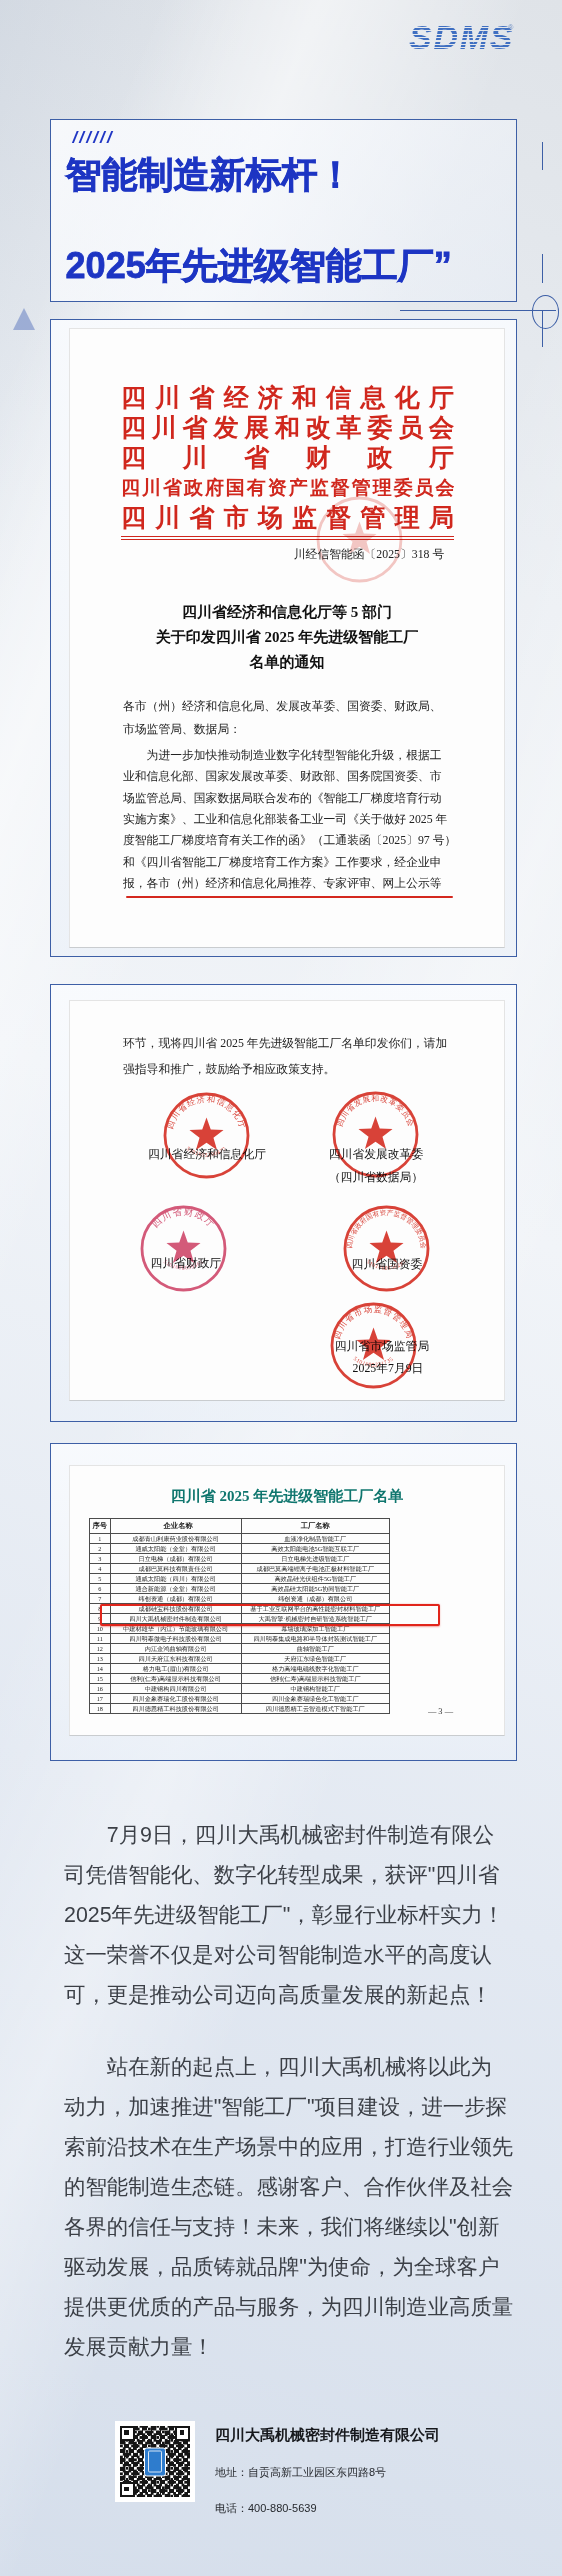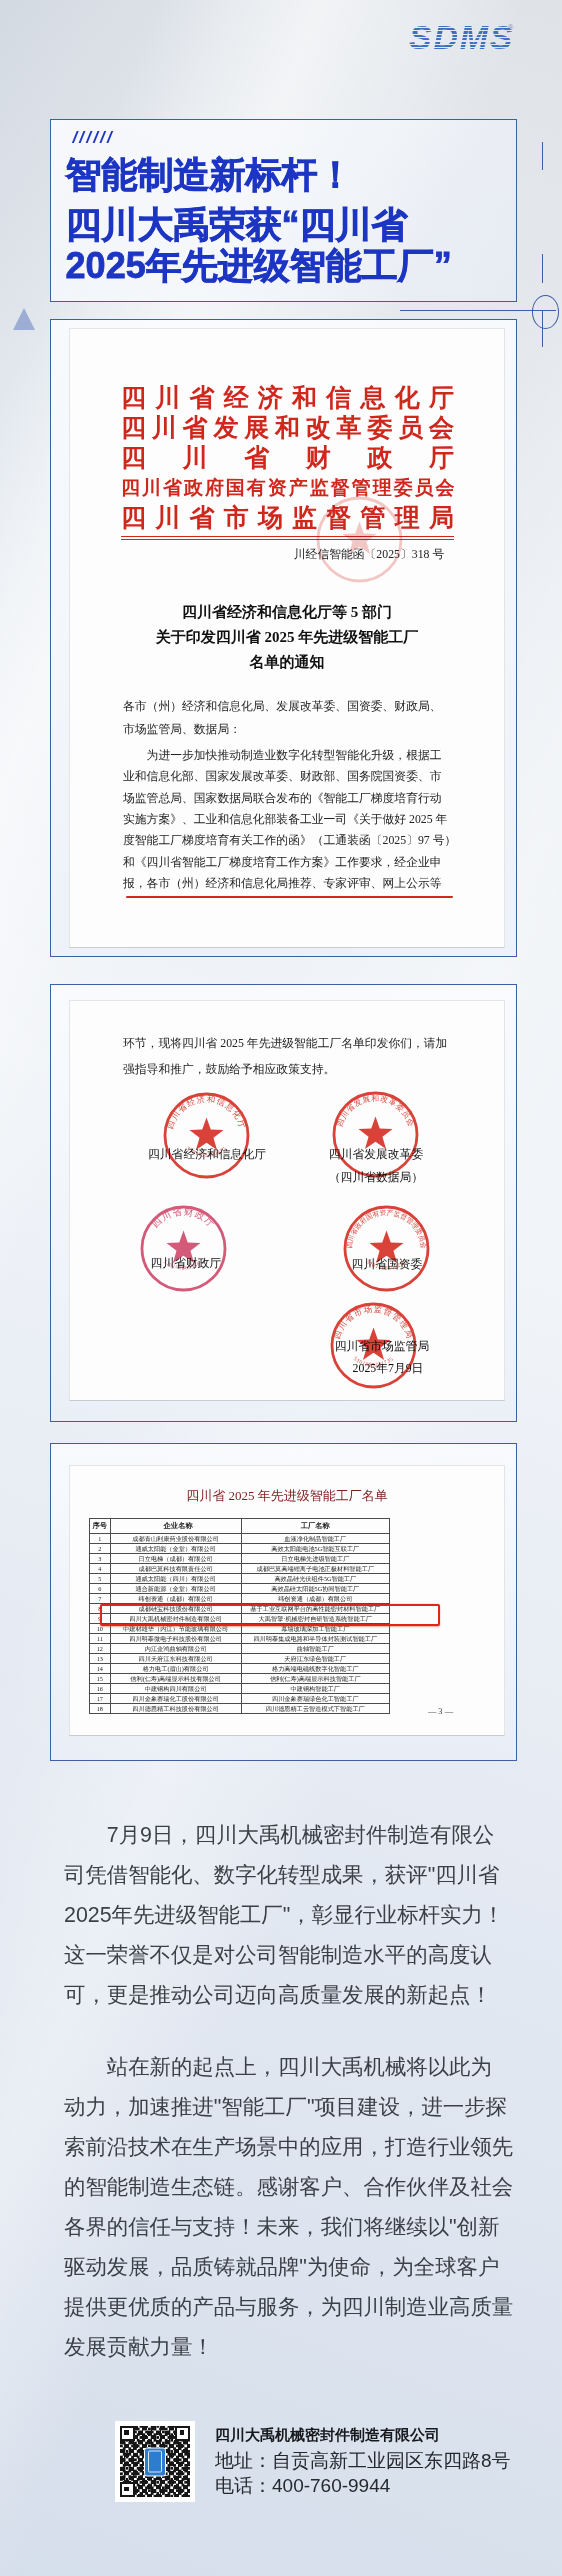--- a/index.html
+++ b/index.html
@@ -90,21 +90,21 @@
   .stamp-star { fill:#d5281c; }
   .stamp-arc  { font-size:15px; fill:#d5281c; letter-spacing:2px; text-anchor:middle; font-family:"Liberation Serif",serif; }
   .stamp-code { font-size:10px; fill:#d5281c; letter-spacing:1px; text-anchor:middle; }
   .st2 .stamp-arc { font-size:14px; letter-spacing:1px; }
   .st4 .stamp-arc { font-size:12px; letter-spacing:0; }
   .st3 .stamp-ring { stroke:#d04468; } .st3 .stamp-star { fill:#d04468; }
   .st3 .stamp-arc { fill:#d04468; font-size:17px; } .st3 .stamp-code { fill:#d04468; }
   .ghost { left:239px; top:160px; opacity:.26; }
 
   
-  .doc3-title { position:absolute; left:0; top:21.4px; width:100%; text-align:center; font-weight:normal; font-size:13px; color:#7f1d1d; }
+  .doc3-title { position:absolute; left:0; top:21.4px; width:100%; text-align:center; font-weight:bold; font-size:15px; color:#0f766e; }
   .factory-table { position:absolute; left:19px; top:52px; width:301px; border-collapse:collapse; font-size:6.2px; color:#222; }
   .factory-table th { height:12.4px; font-size:7.3px; font-weight:bold; border:0.6px solid #4c4c4c; }
   .factory-table td { height:9px; line-height:7.3px; text-align:center; border:0.6px solid #4c4c4c; padding:0 1.1px; }
   .col-idx { width:21px; } .col-company { width:160px;padding-left:6px; } .col-factory { width:188px; }
   .highlight-box { position:absolute; left:30px; top:138px; width:336px; height:18px; border:2.2px solid #e1251b; border-radius:1.7px; box-shadow:0 0.6px 1.7px rgba(225,37,27,.4); }
   .page-no { position:absolute; right:51px; top:241px; font-size:8.4px; color:#333; }
 
   
   .para { position:absolute; left:64px; width:450px; color:#3b3f46; font-size:21.4px; }
   .para1 { top:1791px; } .para2 { top:2023px; }
@@ -120,34 +120,33 @@
       repeating-conic-gradient(#151515 0% 25%, rgba(0,0,0,0) 0% 50%) 2.8px 1.7px/5.6px 5.6px,
       #fff;
   }
   .qr-finder { position:absolute; width:14.6px; height:14.6px; border:2.8px solid #151515; background:#fff; box-sizing:border-box; }
   .qf-tl { left:0; top:0; } .qf-tr { right:0; top:0; } .qf-bl { left:0; bottom:0; }
   .qr-finder::after { content:""; position:absolute; left:2.2px; top:2.2px; width:4.5px; height:4.5px; background:#151515; }
   .qr-logo { position:absolute; left:50%; top:50%; transform:translate(-50%,-50%); width:20px; height:27px; background:#2e7ccd; border:1.7px solid #fff; border-radius:2.8px; }
   .qr-logo::after { content:""; position:absolute; inset:2.8px; border:0.6px solid rgba(255,255,255,.8); border-radius:1.7px; }
   .footer-info { position:absolute; left:215px; top:2424px; color:#26292e; }
   .footer-company { font-size:15px; font-weight:bold; color:#17191d; height:22.5px; line-height:22.5px; }
-  .footer-line { font-size:19px; height:22.5px; line-height:22.5px; margin-top:3px; white-space:nowrap; }
+  .footer-line { font-size:11px; height:22.5px; line-height:22.5px; margin-top:14px; white-space:nowrap; }
 </style>
 </head>
 <body>
 
 <div id="page">
 
   <div class="logo">SDMS</div>
   <div class="logo-reg">®</div>
 
   <div class="banner">
     <div class="banner-slashes">//////</div>
     <div class="banner-line bt1">智能制造新标杆！</div>
-    <div class="banner-line bt2">四川大禹荣获“四川省</div>
     <div class="banner-line bt3">2025年先进级智能工厂”</div>
   </div>
 
   <div class="deco deco-vline-a"></div>
   <div class="deco deco-vline-b"></div>
   <div class="deco deco-hline"></div>
   <div class="deco deco-vline-c"></div>
   <div class="deco-circle"></div>
   <div class="deco-triangle"></div>
 
@@ -414,17 +413,17 @@
     <div class="qr">
       <div class="qr-finder qf-tl"></div>
       <div class="qr-finder qf-tr"></div>
       <div class="qr-finder qf-bl"></div>
       <div class="qr-logo"></div>
     </div>
   </div>
   <div class="footer-info">
     <div class="footer-company">四川大禹机械密封件制造有限公司</div>
     <div class="footer-line">地址：自贡高新工业园区东四路8号</div>
-    <div class="footer-line">电话：400-760-9944</div>
+    <div class="footer-line">电话：400-880-5639</div>
   </div>
 
 </div>
 
 
 </body></html>

